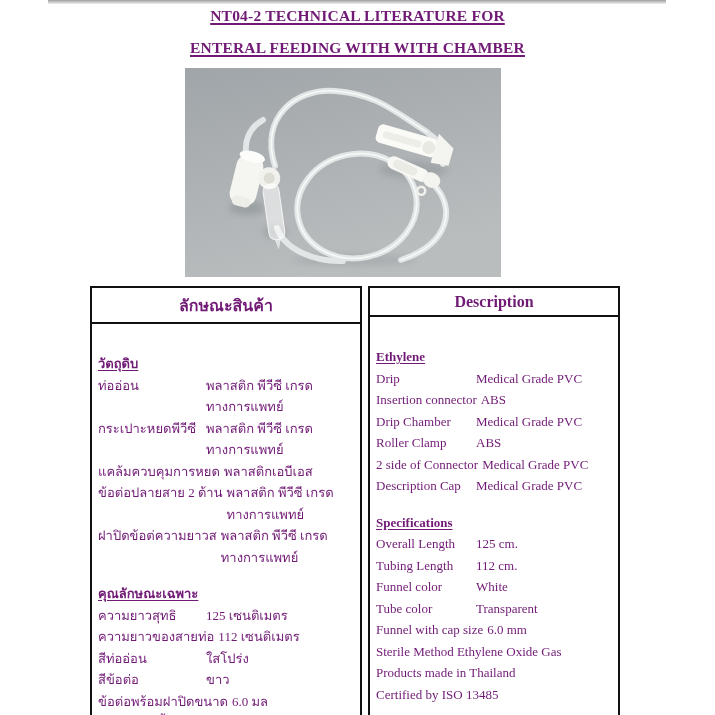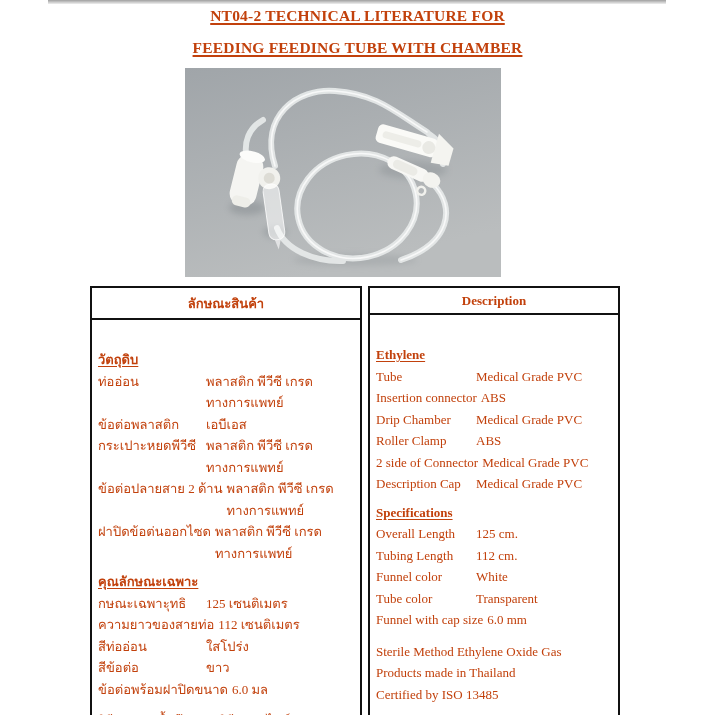--- a/index.html
+++ b/index.html
@@ -3,21 +3,21 @@
 <meta charset="utf-8">
 <style>
   html, body { margin: 0; padding: 0; background: #ffffff; }
   .page {
     position: relative;
     width: 715px;
     height: 715px;
     background: #ffffff;
     overflow: hidden;
     font-family: "Liberation Serif", serif;
-    color: #c2410c;
+    color: #701a75;
   }
   .top-edge {
     position: absolute;
     left: 48px; top: 0;
     width: 618px; height: 4px;
     background: linear-gradient(#9f9f9f, #efefef);
   }
   .titles {
     position: absolute;
     top: 7px; left: 0; width: 100%;
@@ -47,53 +47,53 @@
   }
   .col {
     border: 2px solid #111111;
     background: #ffffff;
     box-sizing: border-box;
   }
   .col-left  { width: 272px; }
   .col-right { flex: 1; }
   .col-header {
     font-weight: bold;
-    font-size: 13px;
+    font-size: 16px;
     text-align: center;
     padding: 5px 0 4px 0;
     border-bottom: 2px solid #111111;
   }
   .col-body {
     padding: 5px 6px 5px 6px;
     font-size: 13px;
     line-height: 21.5px;
   }
   .sec-head {
     font-weight: bold;
     text-decoration: underline;
     text-underline-offset: 2px;
     margin-top: 24px;
   }
-  .gap-top { margin-top: 7px; }
+  .gap-top { margin-top: 15px; }
   .trow { display: flex; }
   .col-left  .tlabel { min-width: 104px; padding-right: 4px; }
   .col-right .tlabel { min-width: 96px;  padding-right: 4px; }
   .tvalue { flex: 1; }
-  .footer-block { margin-top: 10px; }
+  .footer-block { margin-top: 0; }
 </style>
 </head>
 <body>
 
 <div class="page">
 
   <div class="top-edge"></div>
 
   <div class="titles">
     <div class="title-line">NT04-2 TECHNICAL LITERATURE FOR</div>
-    <div class="title-line">FEEDING FEEDING TUBE WITH CHAMBER</div>
+    <div class="title-line">ENTERAL FEEDING WITH WITH CHAMBER</div>
   </div>
 
   <div class="photo">
     <svg viewBox="0 0 316 209" width="316" height="209">
       <defs>
         <linearGradient id="pbg" x1="0" y1="0" x2="0.35" y2="1">
           <stop offset="0" stop-color="#a0a5a9"></stop>
           <stop offset="1" stop-color="#babdbe"></stop>
         </linearGradient>
         <filter id="soft" x="-60%" y="-60%" width="220%" height="220%">
@@ -156,39 +156,39 @@
     <div class="col col-left">
       <div class="col-header">ลักษณะสินค้า</div>
       <div class="col-body">
 
         <div class="sec-head">วัตถุดิบ</div>
         <div class="trow">
           <span class="tlabel">ท่ออ่อน</span>
           <span class="tvalue">พลาสติก พีวีซี เกรดทางการแพทย์</span>
         </div>
         <div class="trow">
-          <span class="tlabel">ข้อต่อพลาสติก</span>
-          <span class="tvalue">เอบีเอส</span>
-        </div>
-        <div class="trow">
           <span class="tlabel">กระเปาะหยดพีวีซี</span>
           <span class="tvalue">พลาสติก พีวีซี เกรดทางการแพทย์</span>
         </div>
         <div class="trow">
+          <span class="tlabel">แคล้มควบคุมการหยด</span>
+          <span class="tvalue">พลาสติกเอบีเอส</span>
+        </div>
+        <div class="trow">
           <span class="tlabel">ข้อต่อปลายสาย 2 ด้าน</span>
           <span class="tvalue">พลาสติก พีวีซี เกรดทางการแพทย์</span>
         </div>
         <div class="trow">
-          <span class="tlabel">ฝาปิดข้อต่นออกไซด</span>
+          <span class="tlabel">ฝาปิดข้อต่ความยาวส</span>
           <span class="tvalue">พลาสติก พีวีซี เกรดทางการแพทย์</span>
         </div>
 
         <div class="sec-head gap-top">คุณลักษณะเฉพาะ</div>
         <div class="trow">
-          <span class="tlabel">กษณะเฉพาะุทธิ</span>
+          <span class="tlabel">ความยาวสุทธิ</span>
           <span class="tvalue">125 เซนติเมตร</span>
         </div>
         <div class="trow">
           <span class="tlabel">ความยาวของสายท่อ</span>
           <span class="tvalue">112 เซนติเมตร</span>
         </div>
         <div class="trow">
           <span class="tlabel">สีท่ออ่อน</span>
           <span class="tvalue">ใสโปร่ง</span>
         </div>
@@ -208,21 +208,21 @@
 
       </div>
     </div>
 
     <div class="col col-right">
       <div class="col-header">Description</div>
       <div class="col-body">
 
         <div class="sec-head">Ethylene</div>
         <div class="trow">
-          <span class="tlabel">Tube</span>
+          <span class="tlabel">Drip</span>
           <span class="tvalue">Medical Grade PVC</span>
         </div>
         <div class="trow">
           <span class="tlabel">Insertion connector</span>
           <span class="tvalue">ABS</span>
         </div>
         <div class="trow">
           <span class="tlabel">Drip Chamber</span>
           <span class="tvalue">Medical Grade PVC</span>
         </div>

